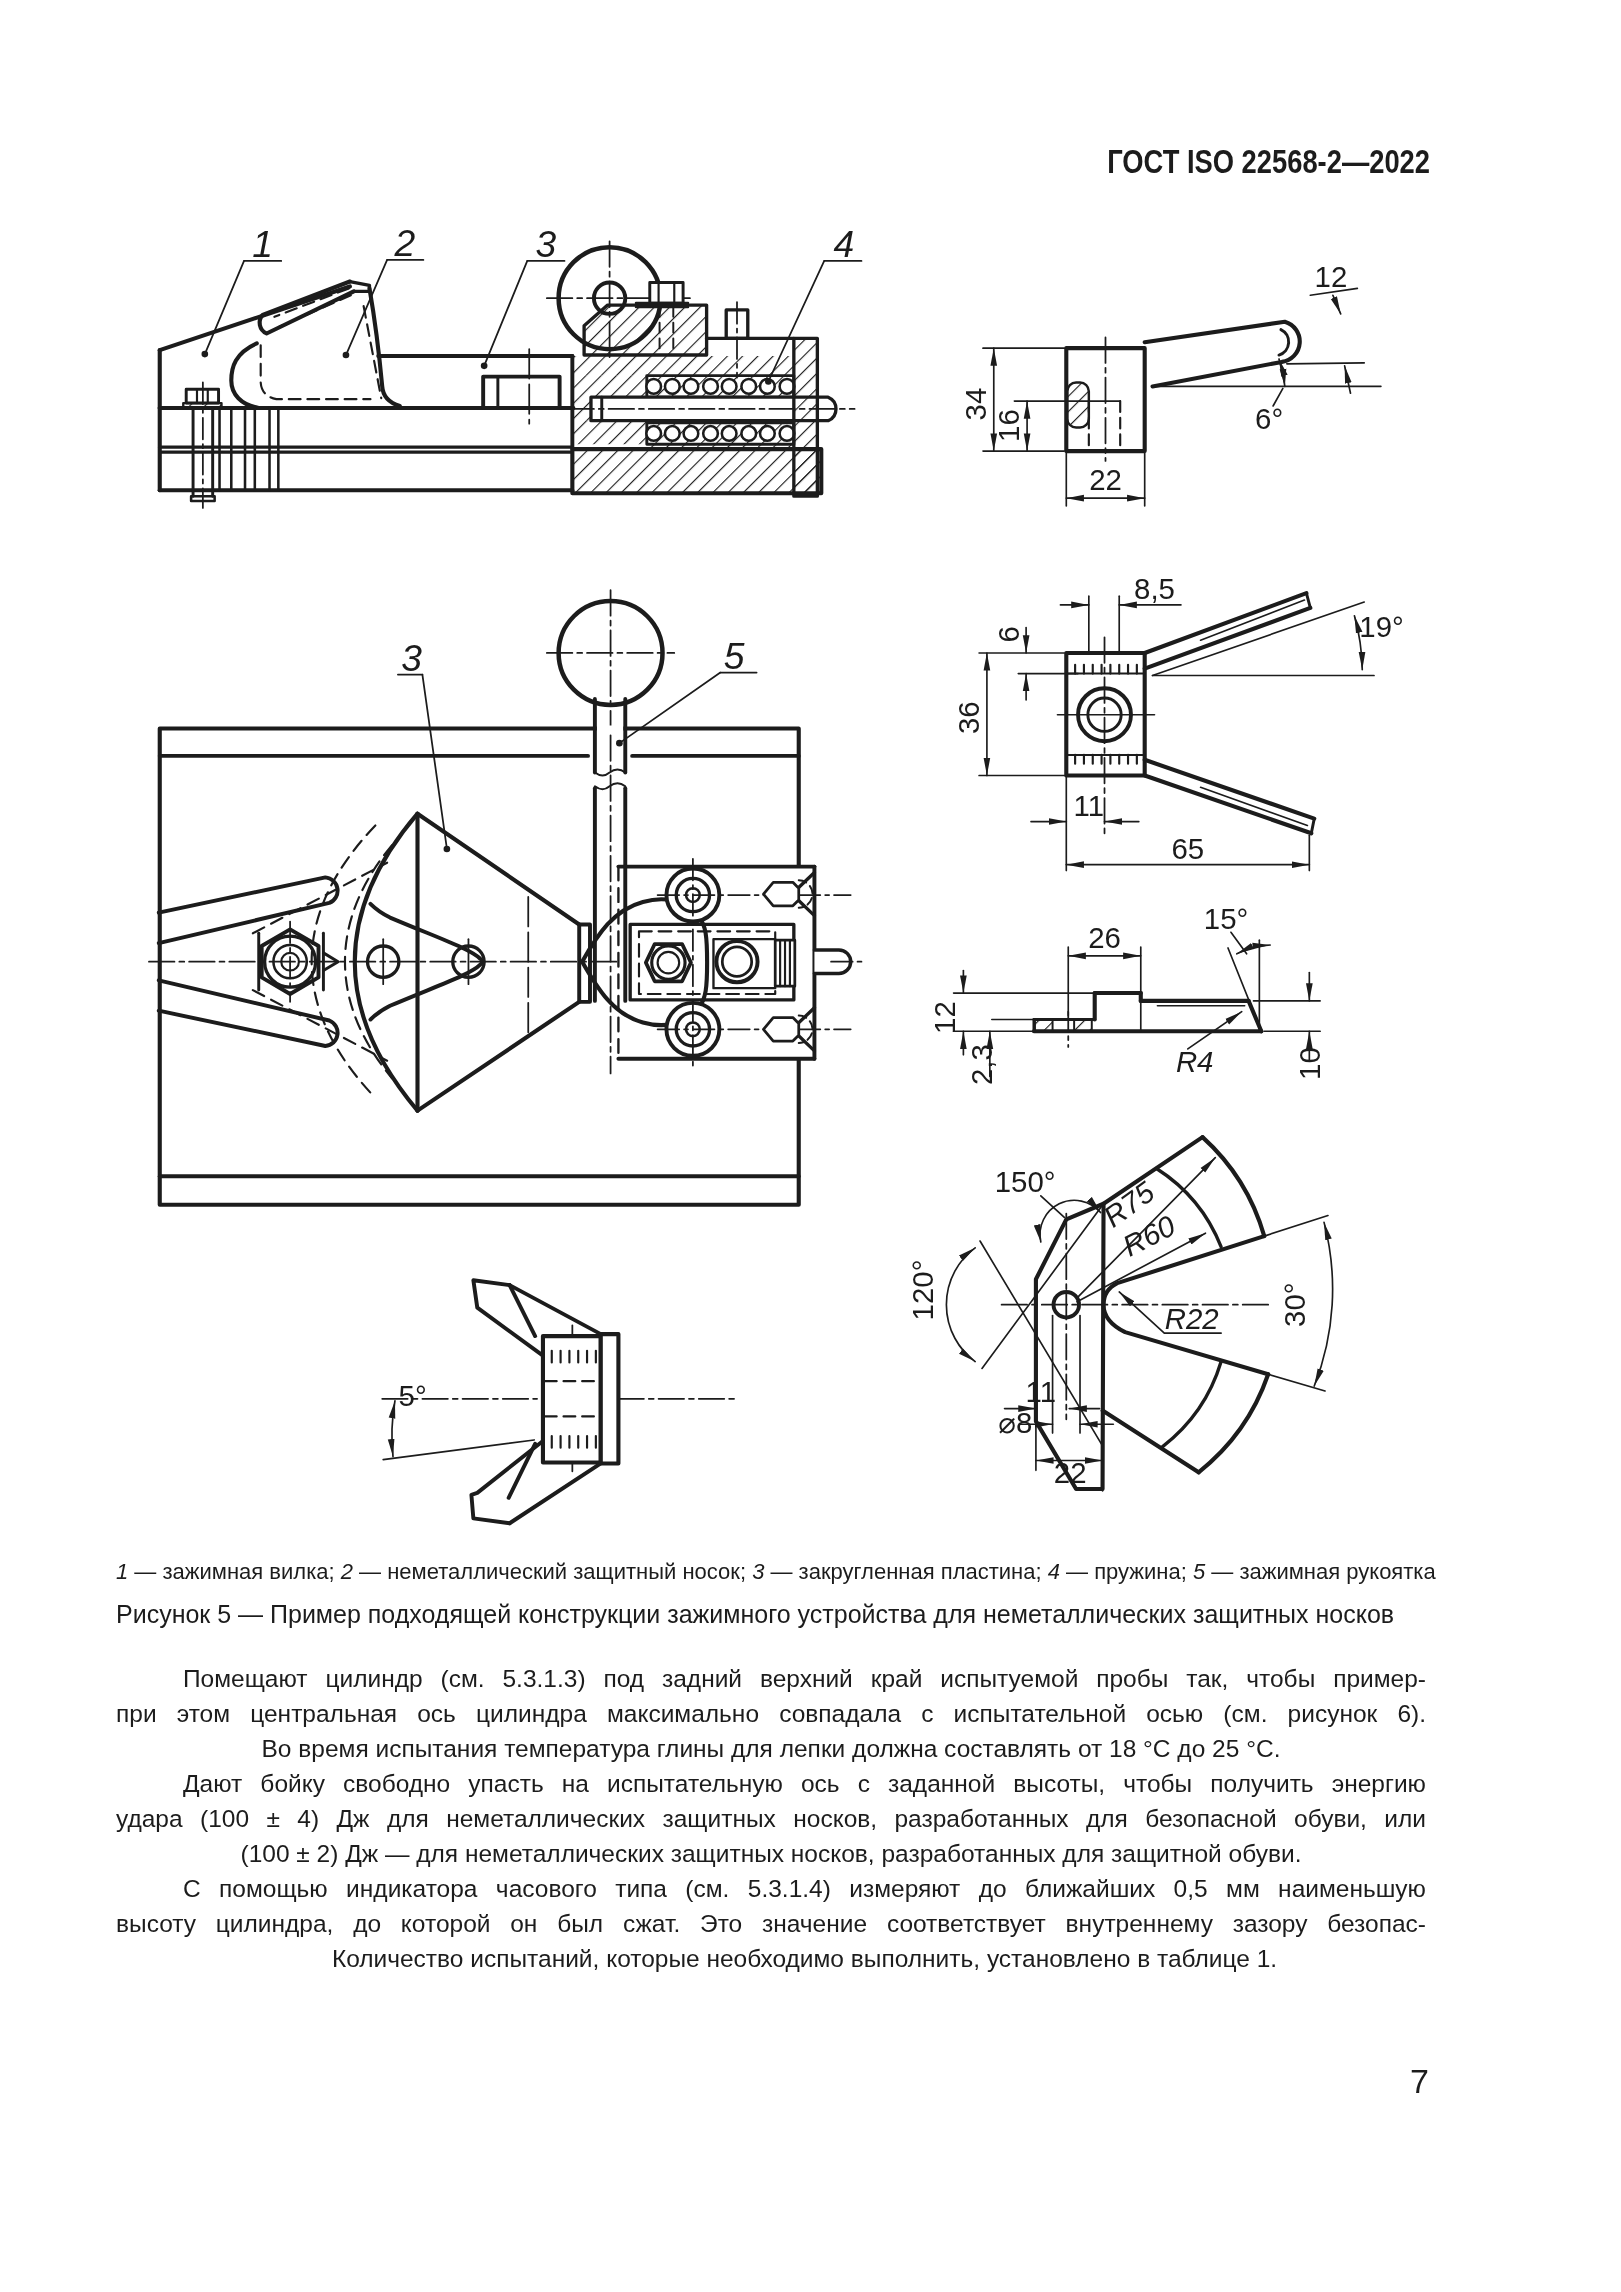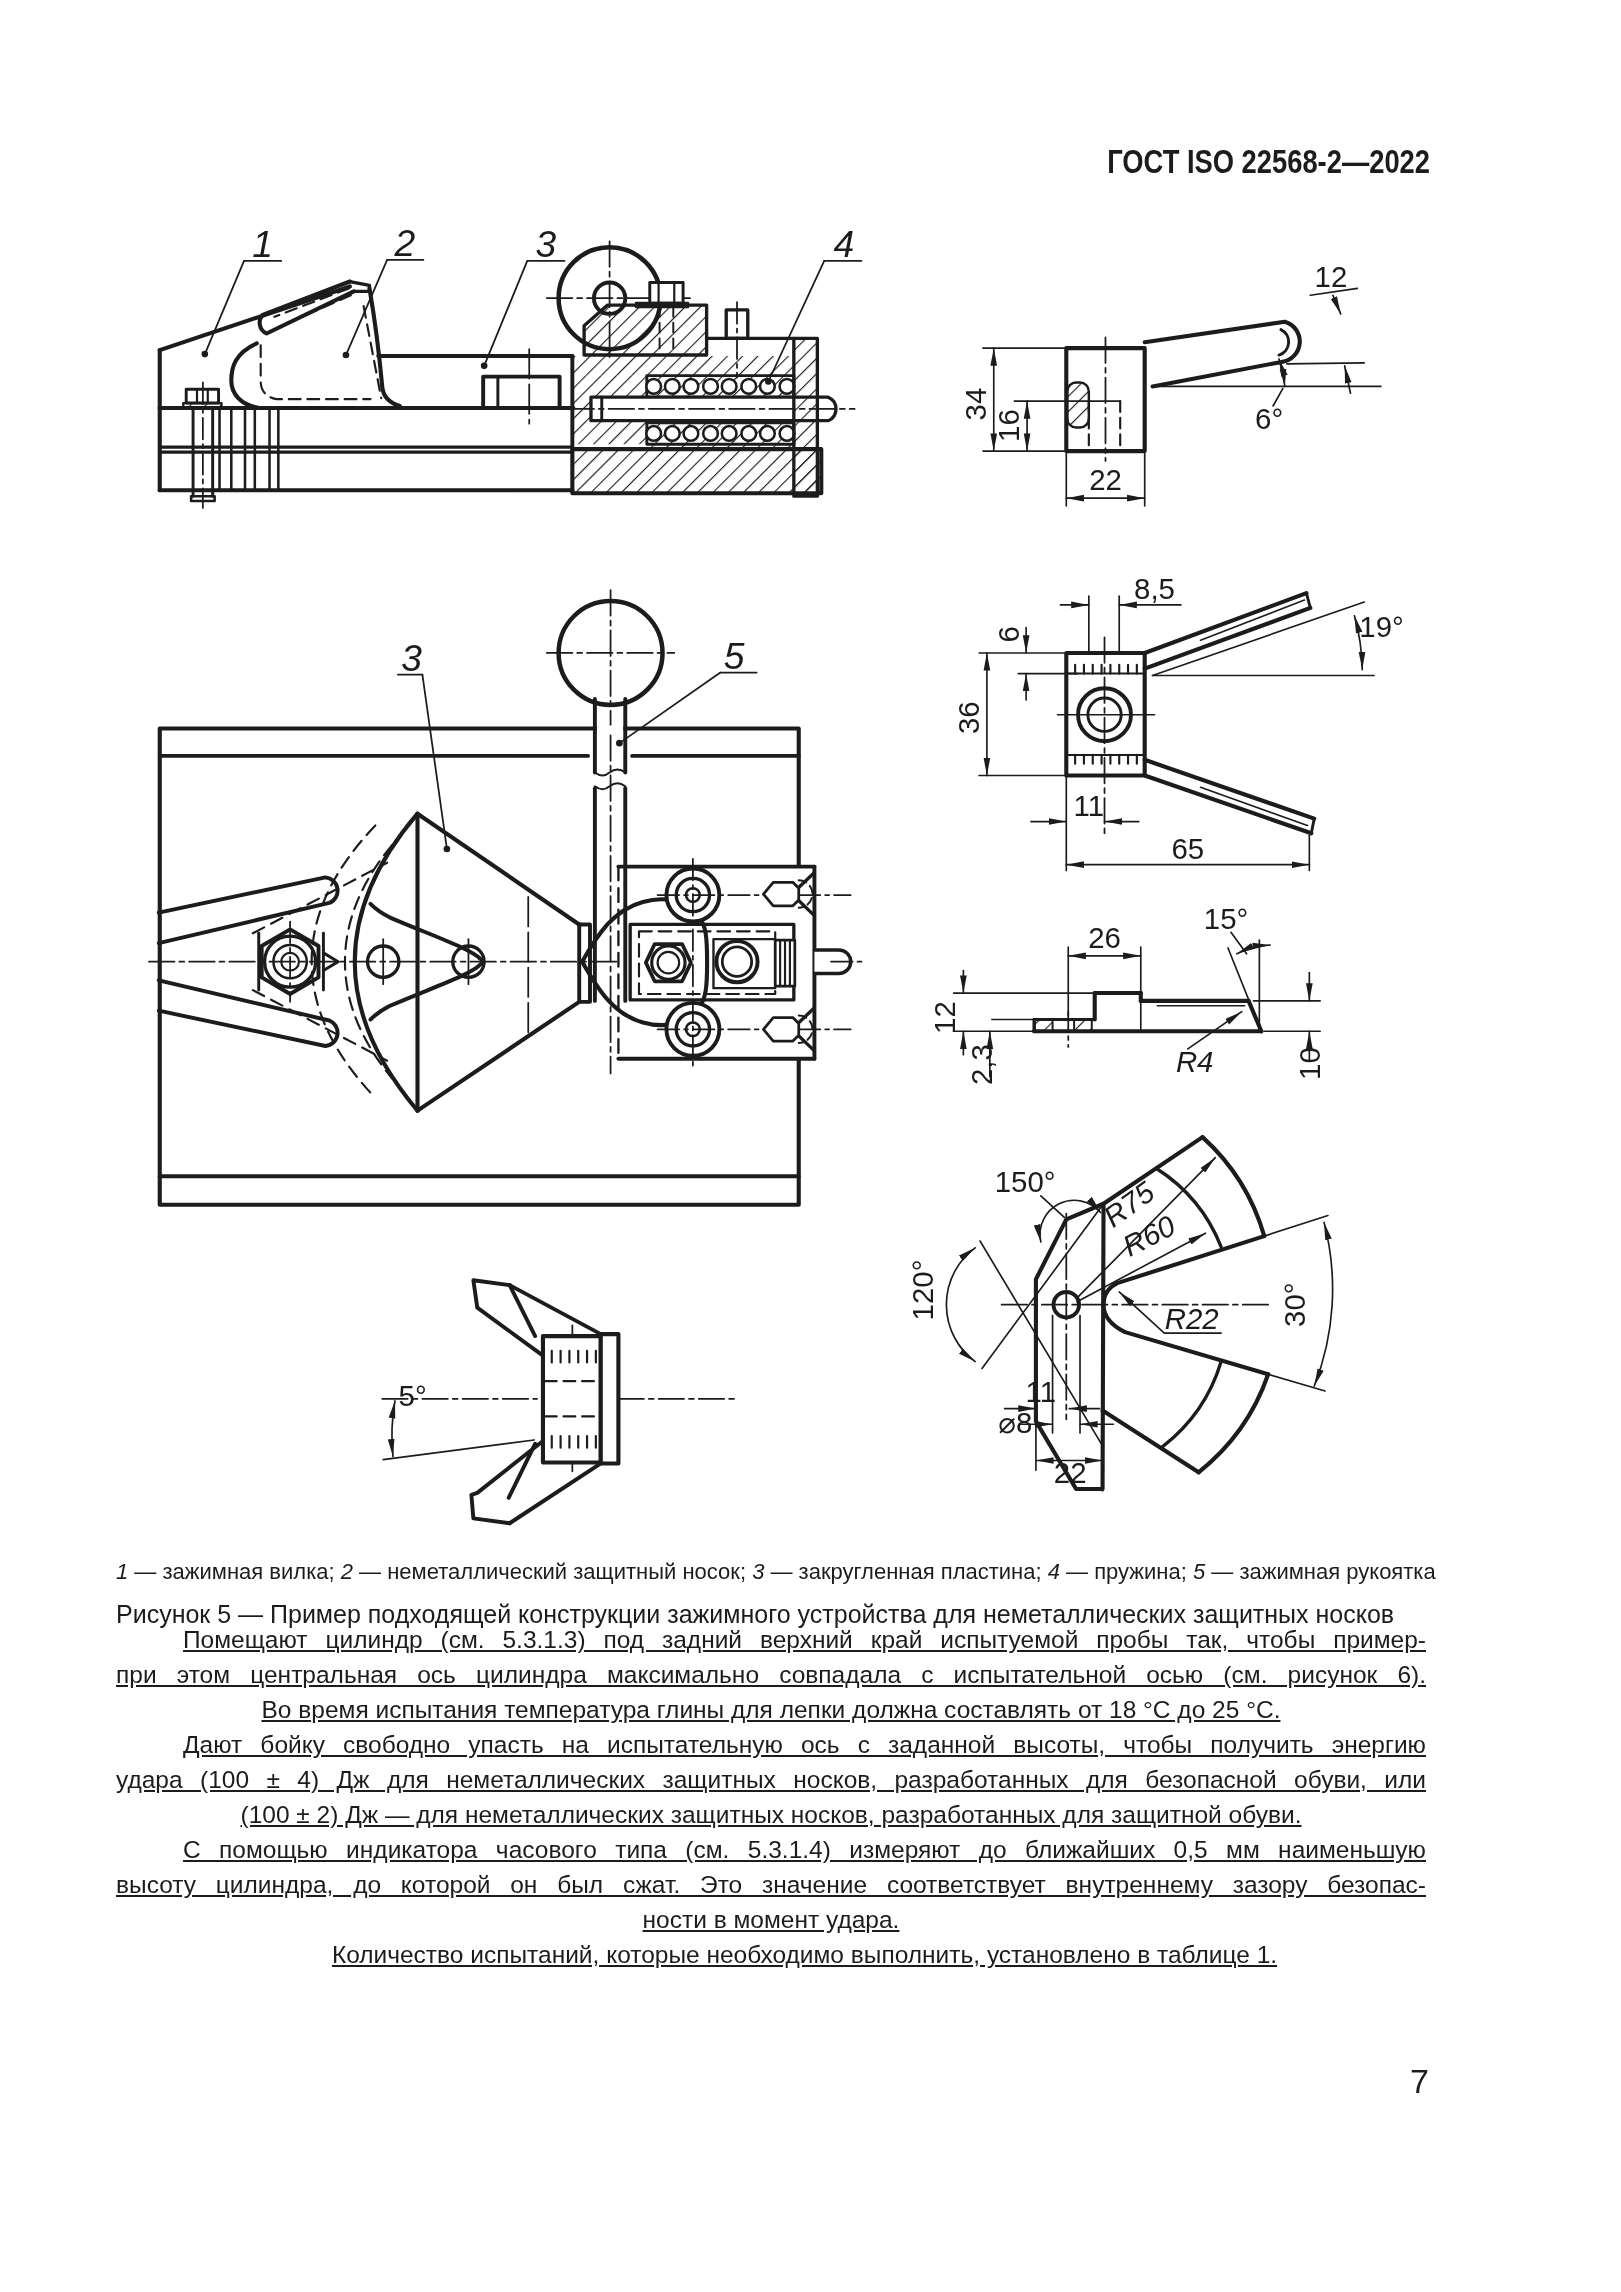--- a/index.html
+++ b/index.html
@@ -2,21 +2,21 @@
 <html><head>
 <meta charset="utf-8">
 <style>
 html,body{margin:0;padding:0;background:#fff;}
 body{width:1621px;height:2293px;position:relative;font-family:"Liberation Sans",sans-serif;color:#1c1c1c;}
 #hdr{position:absolute;top:143px;left:116px;width:1314px;text-align:right;font-size:33px;font-weight:bold;transform:scaleX(0.828);transform-origin:100% 50%;}
 #svgwrap{position:absolute;top:0;left:0;}
 #legend{position:absolute;top:1559px;left:116px;width:1310px;text-align:right;font-size:22px;white-space:nowrap;}
 #legend i{font-style:italic;}
 #cap{position:absolute;top:1600px;left:116px;width:1310px;text-align:left;font-size:25px;}
-#txt{position:absolute;top:1622px;left:116px;width:1310px;font-size:24.5px;line-height:35px;text-decoration:underline;}
+#txt{position:absolute;top:1661px;left:116px;width:1310px;font-size:24.5px;line-height:35px;}
 .j{text-align:justify;text-align-last:justify;}
 .l{text-align:center;}
 .ind{text-indent:67px;}
 sup.f{font-size:68%;vertical-align:super;line-height:0;}
 sub.f{font-size:68%;vertical-align:sub;line-height:0;}
 #pg{position:absolute;top:2062px;left:116px;width:1313px;text-align:right;font-size:34px;}
 </style>
 </head>
 <body>
 <div id="hdr">ГОСТ ISO 22568-2—2022</div>
@@ -435,17 +435,16 @@
 <div id="cap">Рисунок 5 — Пример подходящей конструкции зажимного устройства для неметаллических защитных носков</div>
 <div id="txt">
 <div class="j ind">Помещают цилиндр (см. 5.3.1.3) под задний верхний край испытуемой пробы так, чтобы пример-</div>
 <div class="j">при этом центральная ось цилиндра максимально совпадала с испытательной осью (см. рисунок 6).</div>
 <div class="l">Во время испытания температура глины для лепки должна составлять от 18 °С до 25 °С.</div>
 <div class="j ind">Дают бойку свободно упасть на испытательную ось с заданной высоты, чтобы получить энергию</div>
 <div class="j">удара (100 ± 4) Дж для неметаллических защитных носков, разработанных для безопасной обуви, или</div>
 <div class="l">(100 ± 2) Дж — для неметаллических защитных носков, разработанных для защитной обуви.</div>
 <div class="j ind">С помощью индикатора часового типа (см. 5.3.1.4) измеряют до ближайших 0,5 мм наименьшую</div>
 <div class="j">высоту цилиндра, до которой он был сжат. Это значение соответствует внутреннему зазору безопас-</div>
-<div class="l">ности в момент удара.</div>
 <div class="l ind">Количество испытаний, которые необходимо выполнить, установлено в таблице 1.</div>
 </div>
 <div id="pg">7</div>
 
 
 </body></html>

